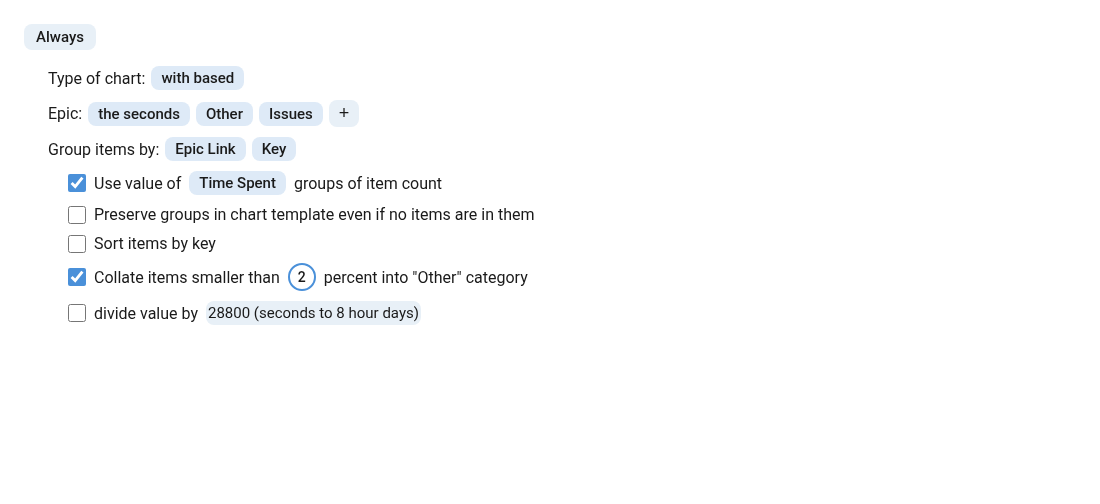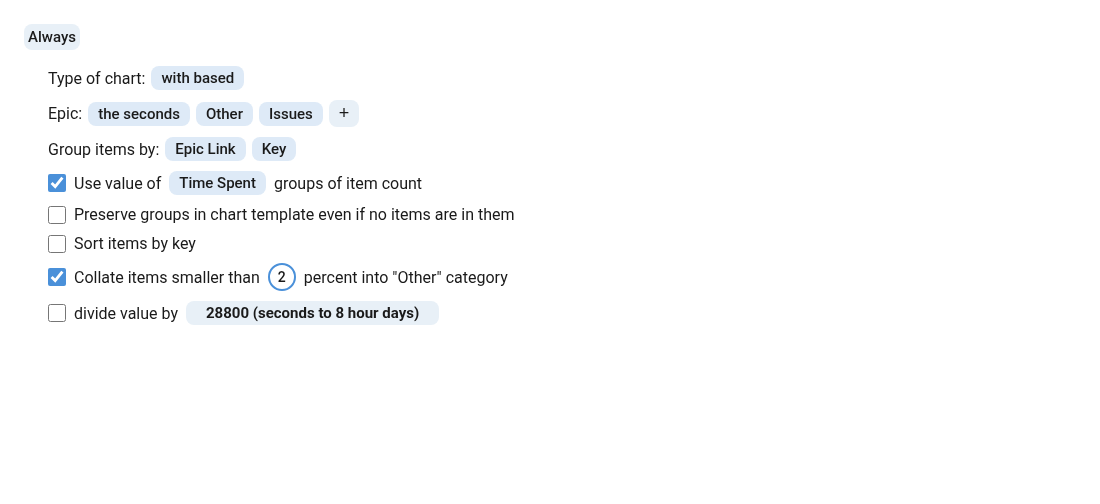--- a/index.html
+++ b/index.html
@@ -16,21 +16,21 @@
       padding: 24px;
       width: 1100px;
       min-height: 504px;
     }
 
     .always-badge {
       display: inline-block;
       background: #e8f0f7;
       color: #1a1a1a;
       border-radius: 8px;
-      padding: 4px 4px;
+      padding: 4px 12px;
       font-size: 15px;
       font-weight: 500;
       margin-bottom: 16px;
     }
 
     .content-block {
       margin-left: 24px;
     }
 
     .line {
@@ -64,23 +64,23 @@
       font-size: 15px;
       font-weight: 700;
     }
 
     .chip-light {
       display: inline-flex;
       align-items: center;
       background: #e8f0f7;
       color: #1a1a1a;
       border-radius: 8px;
-      padding: 3px 20px;
+      padding: 3px 2px;
       font-size: 15px;
-      font-weight: 700;
+      font-weight: 400;
     }
 
     .plus-btn {
       display: inline-flex;
       align-items: center;
       justify-content: center;
       background: #e8f0f7;
       border-radius: 8px;
       padding: 3px 10px;
       font-size: 18px;
@@ -90,20 +90,21 @@
       border: none;
     }
 
     .checkbox-line {
       display: flex;
       align-items: center;
       gap: 8px;
       margin-bottom: 10px;
       font-size: 16px;
       color: #1a1a1a;
+      margin-left: 20px;
     }
 
     .checkbox-input {
       width: 18px;
       height: 18px;
       cursor: pointer;
       accent-color: #4a90d9;
       flex-shrink: 0;
     }
 

